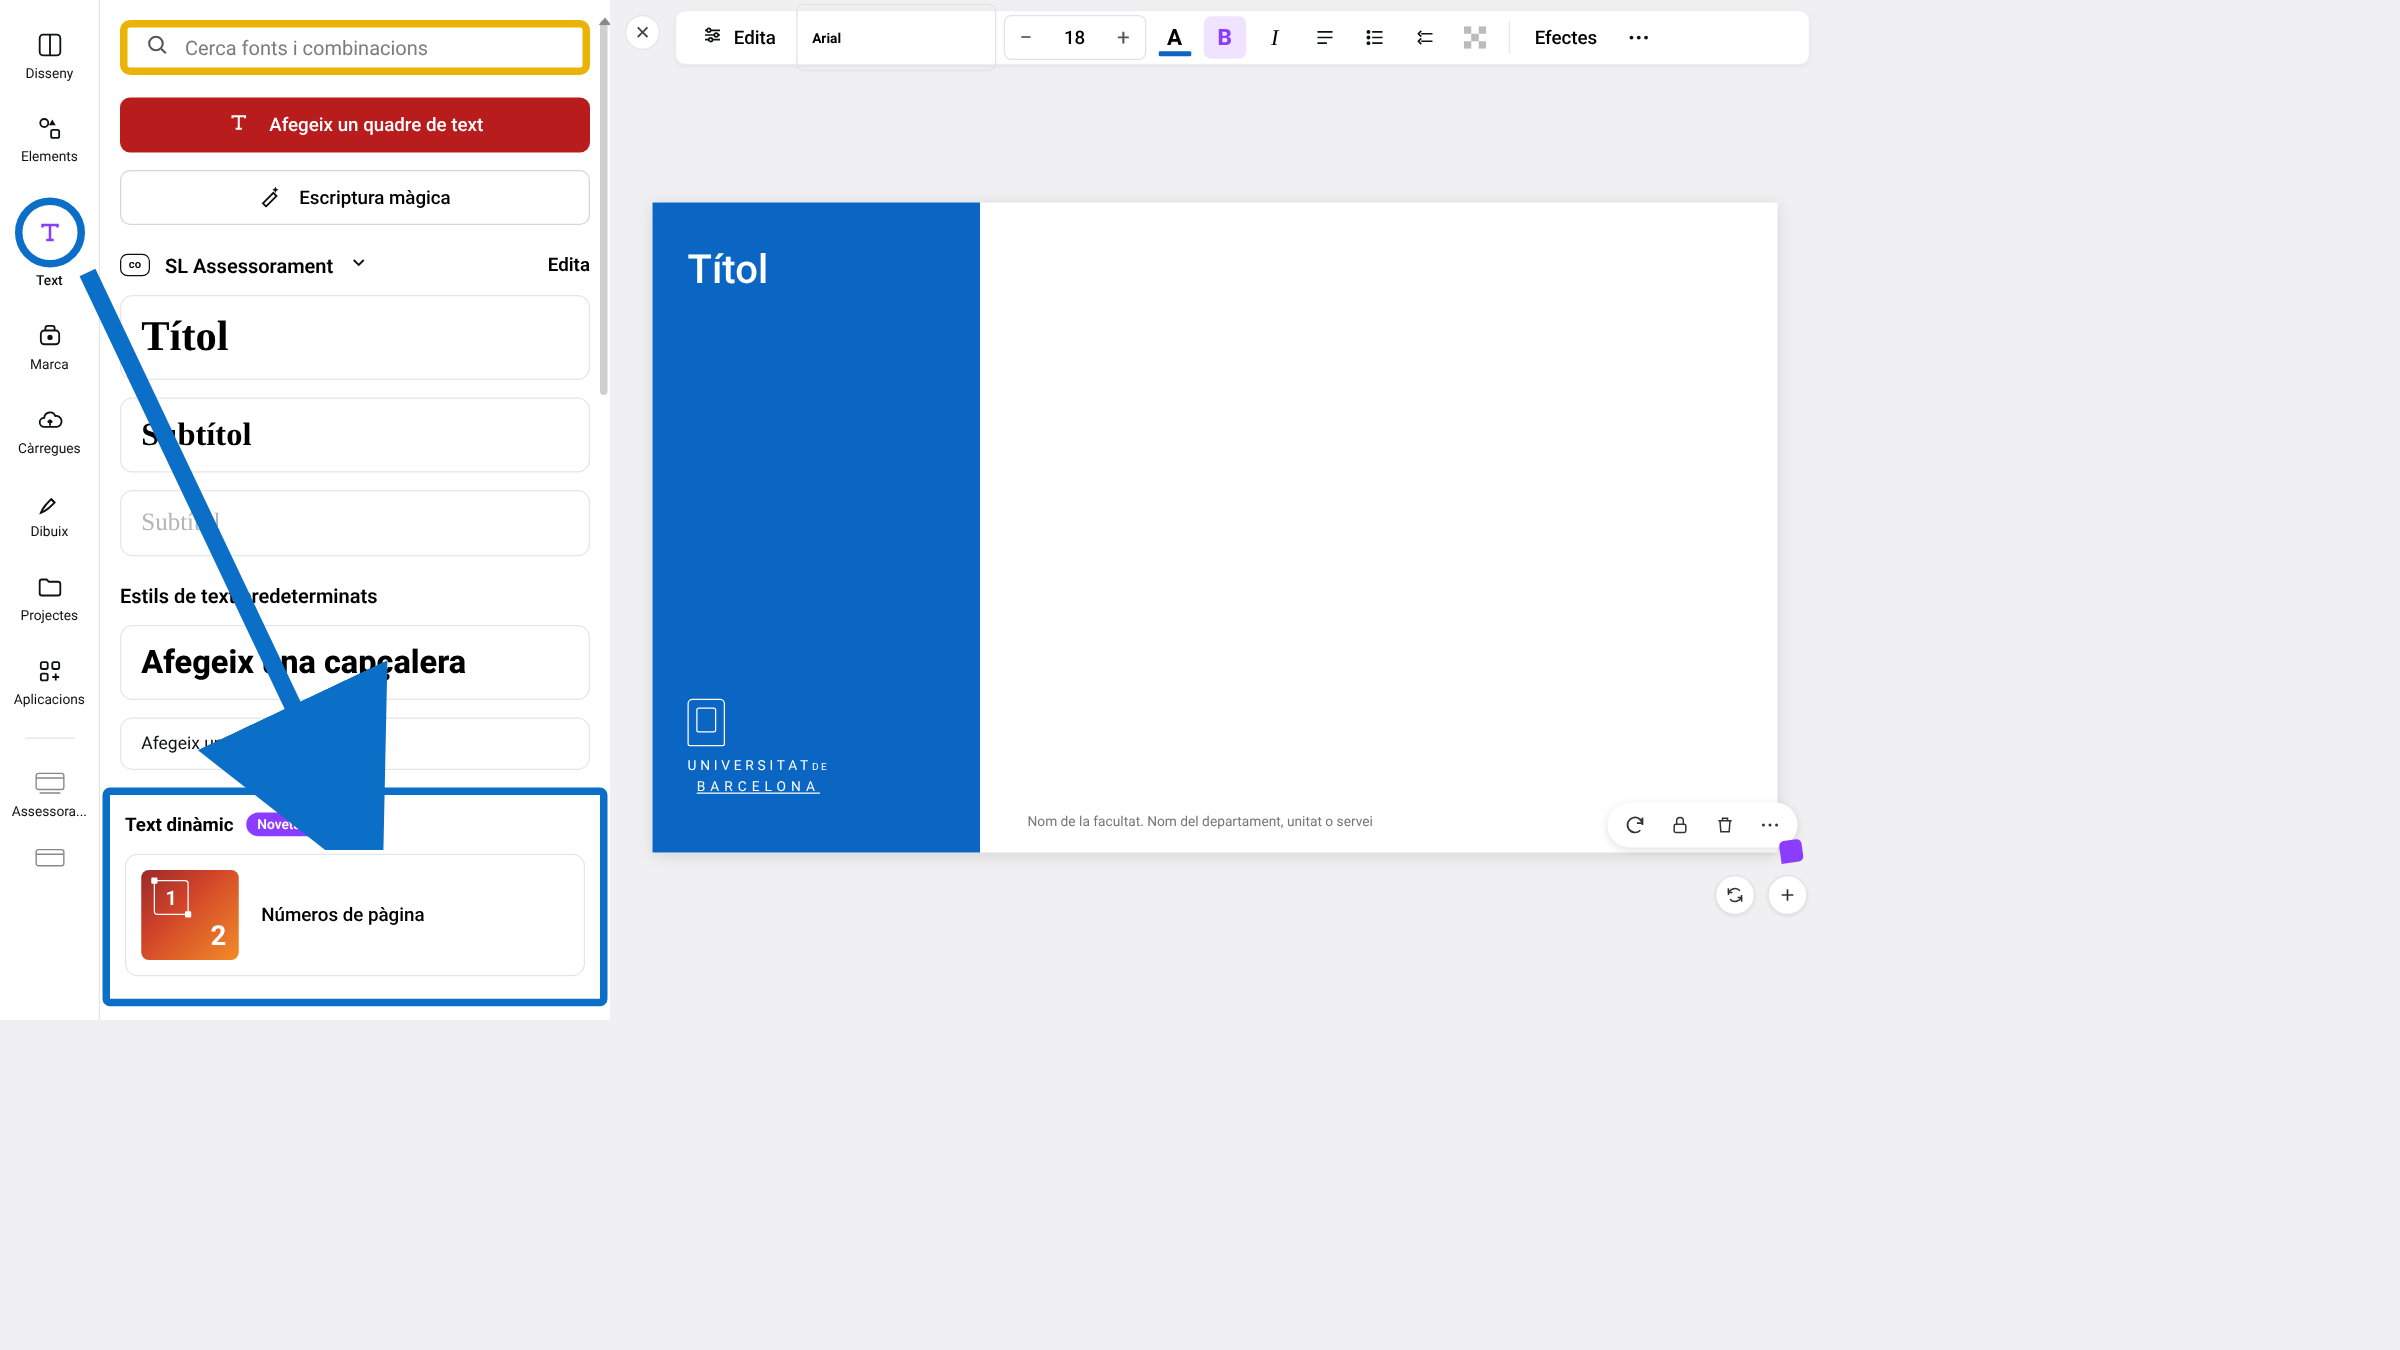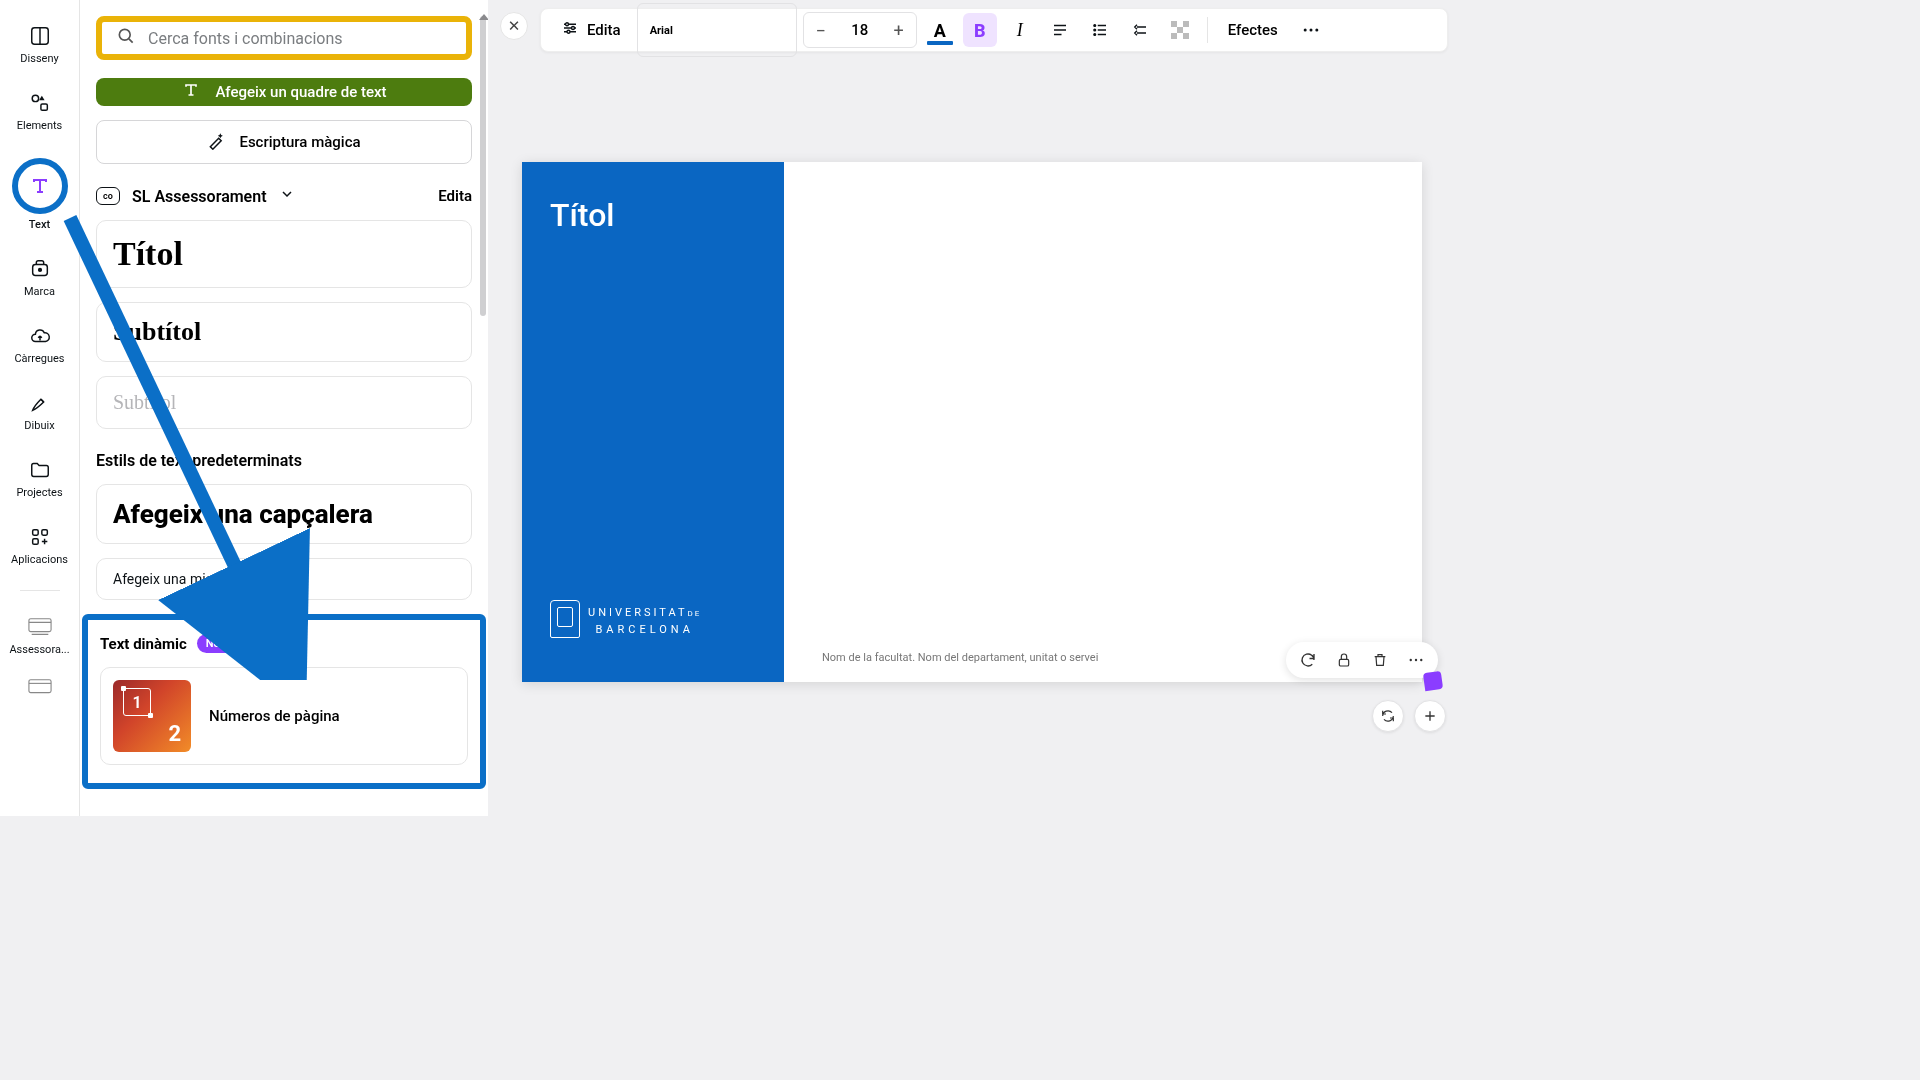--- a/index.html
+++ b/index.html
@@ -13,21 +13,21 @@
   .rail-item.active .rail-icon-circle { width: 56px; height: 56px; border: 6px solid #0b6fc7; border-radius: 50%; display: flex; align-items: center; justify-content: center; background:#fff; }
   .rail-item.active .rail-icon { color: #8b3dff; }
   .rail-item.active .rail-label { color: #0d1216; font-weight:500;}
   .rail-divider { width: 40px; height: 1px; background: #e5e5e5; margin: 4px 0; }
   
   
   .panel { width: 408px; background: #fff; position: relative; padding: 16px; overflow: hidden; }
   .search { display: flex; align-items: center; gap: 12px; border: 6px solid #eab308; border-radius: 8px; padding: 10px 14px; height: 44px; }
   .search input { border: none; outline: none; font-size: 16px; flex: 1; color: #333; }
   .search input::placeholder { color: #7a7d80; }
-  .btn-primary { width: 100%; background: #4d7c0f; color: #fff; border: none; border-radius: 8px; height: 28px; margin-top: 18px; display: flex; align-items: center; justify-content: center; gap: 14px; font-size: 15px; font-weight: 500; cursor: pointer; }
+  .btn-primary { width: 100%; background: #b91c1c; color: #fff; border: none; border-radius: 8px; height: 44px; margin-top: 18px; display: flex; align-items: center; justify-content: center; gap: 14px; font-size: 15px; font-weight: 500; cursor: pointer; }
   .btn-secondary { width: 100%; background: #fff; color: #000000; border: 1px solid #d6d6d8; border-radius: 8px; height: 44px; margin-top: 14px; display: flex; align-items: center; justify-content: center; gap: 12px; font-size: 15px; font-weight: 500; cursor: pointer; }
   
   .brand-row { display: flex; align-items: center; justify-content: space-between; margin-top: 22px; }
   .brand-left { display: flex; align-items: center; gap: 12px; cursor: pointer; }
   .brand-chip { width: 24px; height: 18px; border: 1.5px solid #0d1216; border-radius: 6px; display: flex; align-items: center; justify-content: center; font-size: 9px; font-weight:600;}
   .brand-name { font-size: 16px; font-weight: 600; }
   .brand-edit { font-size: 15px; font-weight: 600; cursor: pointer; }
   
   .style-card { border: 1px solid #e5e5e5; border-radius: 10px; padding: 14px 16px; margin-top: 14px; cursor: pointer; }
   .style-title { font-family: Georgia, 'Times New Roman', serif; font-size: 34px; font-weight: 700; }
@@ -71,21 +71,21 @@
   .tb-icon { width: 34px; height: 34px; display: flex; align-items: center; justify-content: center; border-radius: 6px; cursor: pointer; font-size: 18px; }
   .tb-icon.bold-active { background: #efe3ff; color: #8b3dff; font-weight:800;}
   .color-swatch { position:relative; font-weight:700; font-size:18px;}
   .color-swatch::after{content:'';position:absolute;left:4px;right:4px;bottom:2px;height:4px;background:#0a66c2;border-radius:1px;}
   .tb-sep { width:1px; height:26px; background:#e5e5e5; margin:0 4px;}
   
   .stage { flex: 1; display: flex; align-items: flex-start; justify-content: center; padding-top: 110px; position: relative; }
   .page { width: 900px; height: 520px; background: #fff; box-shadow: 0 2px 12px rgba(0,0,0,.12); display: flex; position: relative; }
   .page-left { width: 262px; background: #0a66c2; color: #fff; padding: 34px 28px; display: flex; flex-direction: column; justify-content: space-between; }
   .page-title { font-size: 32px; font-weight: 500; }
-  .uni-block { display:flex; flex-direction:row; align-items:flex-end; gap:8px; padding-bottom:10px;}
+  .uni-block { display:flex; flex-direction:column; align-items:flex-start; gap:8px; padding-bottom:10px;}
   .crest { width:30px; height:38px; border:1.5px solid #fff; border-radius:4px 4px 2px 2px; position:relative;}
   .crest::before{content:'';position:absolute;top:6px;left:6px;right:6px;bottom:10px;border:1px solid #fff;border-radius:2px;}
   .uni-text { font-size:11px; letter-spacing:3px; text-align:center; line-height:1.5;}
   .uni-de{font-size:8px;letter-spacing:2px;}
   .page-footer { position: absolute; left: 300px; bottom: 18px; font-size: 11px; color: #777; }
   
   .float-actions { position: absolute; right: 18px; top: 590px; background: #fff; border-radius: 999px; padding: 6px 10px; display: flex; gap: 12px; box-shadow: 0 2px 8px rgba(0,0,0,.12); }
   .float-actions .fa { width: 24px; height: 24px; display: flex; align-items: center; justify-content: center; cursor: pointer; color:#333;}
   .comment-bubble { position:absolute; right:14px; top:620px; width:18px;height:18px; background:#8b3dff; border-radius:4px 4px 4px 0; transform:rotate(-8deg);}
   
@@ -340,21 +340,21 @@
   </div>
 
   <div class="stage">
     <div class="page">
       <div class="page-left">
         <div class="page-title">Títol</div>
         <div class="uni-block">
           <div class="crest"></div>
           <div class="uni-text">
             <span>UNIVERSITAT</span><span class="uni-de">DE</span><br>
-            <span style="letter-spacing:4px;">BARCELONA</span>
+            <span style="letter-spacing:4px;text-decoration:underline;">BARCELONA</span>
           </div>
         </div>
       </div>
       <div class="page-footer">Nom de la facultat. Nom del departament, unitat o servei</div>
     </div>
 
     <div class="float-actions">
       <div class="fa">
           <svg width="18" height="18" viewBox="0 0 24 24" fill="none" stroke="currentColor" stroke-width="1.8">
             <path d="M20 12a8 8 0 10-2.3 5.6M20 4v6h-6"></path>

